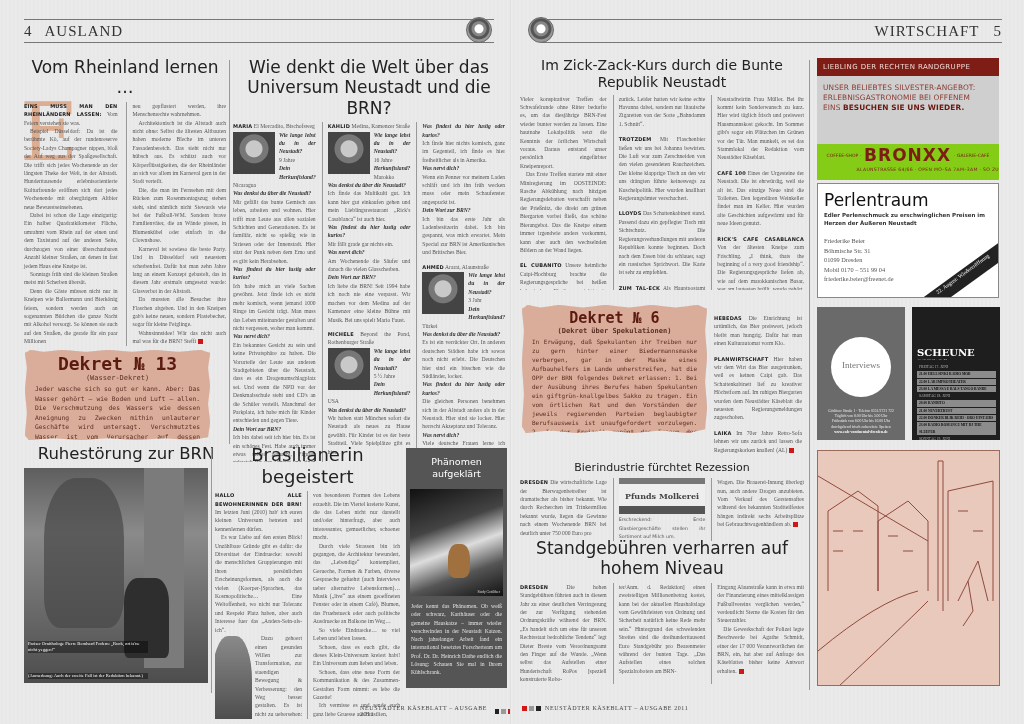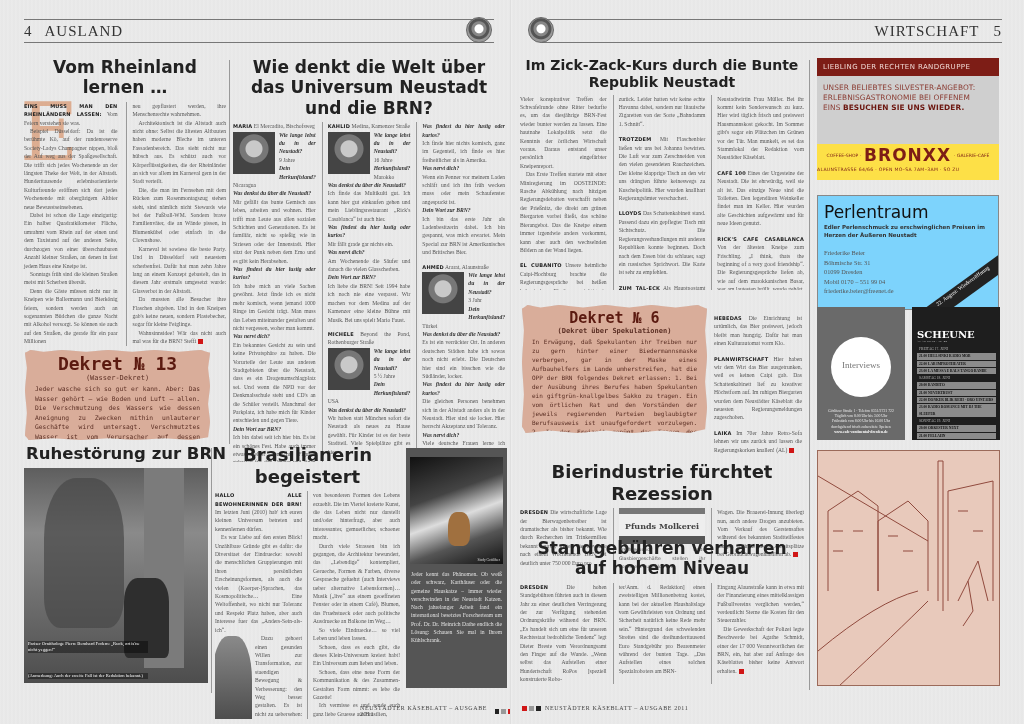--- a/index.html
+++ b/index.html
@@ -11,21 +11,21 @@
 
   .runhead { position: absolute; top: 19px; height: 24px; border-top: 1px solid #777; border-bottom: 1px solid #777; font-family: "Liberation Serif", serif; font-size: 15px; letter-spacing: 1px; color: #333; display: flex; align-items: center; }
   .left .runhead { left: 24px; width: 470px; }
   .right .runhead { left: 30px; width: 460px; justify-content: flex-end; }
   .runhead .num { margin: 0 12px 0 0; }
   .right .runhead .num { margin: 0 0 0 14px; }
   .emblem { position: absolute; top: 17px; width: 26px; height: 26px; border-radius: 50%; background: radial-gradient(circle at 50% 45%, #fff 0 4px, #888 5px 7px, #555 8px 10px, #999 11px 13px); border: 1px solid #666; }
   .left .emblem { left: 466px; }
   .right .emblem { left: 16px; }
 
-  h2 { font-family: "DejaVu Sans", sans-serif; font-weight: bold; color: #222; text-align: center; line-height: 1.2; }
+  h2 { font-family: "DejaVu Sans", sans-serif; font-weight: normal; color: #222; text-align: center; line-height: 1.2; }
   .art { position: absolute; }
   .cols { display: flex; gap: 8px; }
   .col { flex: 1; font-size: 5.6px; line-height: 8.4px; text-align: justify; color: #555; }
   .col p { margin-bottom: 0; text-indent: 6px; }
   .col p.noind { text-indent: 0; }
   .lead { font-family: "DejaVu Sans", sans-serif; font-weight: bold; font-size: 5px; color: #222; letter-spacing: .2px; }
   .q { font-style: italic; font-weight: bold; color: #333; }
   .vrule { border-left: 1px solid #999; }
   .endmark { display: inline-block; width: 5px; height: 5px; background: #d01616; margin-left: 2px; vertical-align: middle; }
 
@@ -37,39 +37,39 @@
   .photo { background: #777; position: relative; overflow: hidden; }
   .portrait { width: 42px; height: 42px; float: left; margin: 1px 4px 2px 0; background: radial-gradient(circle at 50% 40%, #c9c9c9 0 8px, #777 9px 14px, #444 15px); }
 
   .footer { position: absolute; top: 705px; font-size: 6px; letter-spacing: .6px; color: #444; display: flex; align-items: center; gap: 2px; }
   .sq { display: inline-block; width: 5px; height: 5px; }
 
   .ad-bronxx { position: absolute; left: 817px; top: 58px; width: 182px; height: 122px; background: #cfcfcf; }
   .ad-bronxx .bar { background: #7d1d16; color: #f0d9d4; font-family: "DejaVu Sans", sans-serif; font-size: 7px; letter-spacing: .4px; padding: 5px 6px; }
   .ad-bronxx .txt { font-family: "DejaVu Sans", sans-serif; font-size: 7.4px; line-height: 10px; color: #8a3b32; padding: 7px 6px 0; letter-spacing: .1px; }
   .ad-bronxx .txt b { color: #6c1710; font-weight: bold; }
-  .ad-bronxx .bottom { position: absolute; left: 0; right: 0; bottom: 0; height: 36px; background: #fde047; color: #7d1d16; font-family: "DejaVu Sans", sans-serif; text-align: left; }
+  .ad-bronxx .bottom { position: absolute; left: 0; right: 0; bottom: 0; height: 36px; background: #84cc16; color: #7d1d16; font-family: "DejaVu Sans", sans-serif; text-align: right; }
   .ad-bronxx .logo-row { display: flex; align-items: center; justify-content: center; gap: 3px; font-size: 4.5px; padding-top: 3px; }
   .ad-bronxx .logo { font-size: 17px; font-weight: bold; letter-spacing: 1px; line-height: 17px; }
   .ad-bronxx .addr { font-size: 4.6px; letter-spacing: .3px; margin-top: 3px; }
 
-  .ad-perlen { position: absolute; left: 817px; top: 195px; width: 182px; height: 115px; background: #7dd3fc; border: 1px solid #888; overflow: hidden; }
+  .ad-perlen { position: absolute; left: 817px; top: 183px; width: 182px; height: 115px; background: #ffffff; border: 1px solid #888; overflow: hidden; }
   .ad-perlen .ptitle { font-family: "DejaVu Sans", sans-serif; font-size: 17px; color: #111; padding: 6px 0 0 6px; }
   .ad-perlen .psub { font-family: "DejaVu Sans", sans-serif; font-weight: bold; font-size: 5.5px; line-height: 8px; color: #333; padding: 1px 6px; }
   .ad-perlen .paddr { font-size: 6.3px; line-height: 9.5px; color: #555; padding: 8px 6px 0; }
   .ad-perlen .band { position: absolute; right: -22px; bottom: 12px; width: 110px; height: 16px; background: #222; color: #fff; transform: rotate(-36deg); font-size: 5.5px; line-height: 7px; text-align: center; padding-top: 1px; }
 
   .ad-cont { position: absolute; left: 817px; top: 307px; width: 88px; height: 133px; background: #6a6a6a; overflow: hidden; }
   .ad-cont .circle { position: absolute; left: 14px; top: 30px; width: 60px; height: 60px; border-radius: 50%; background: #fff; }
   .ad-cont .name { position: absolute; left: 0; right: 0; top: 53px; text-align: center; font-size: 9px; color: #777; }
   .ad-cont .info { position: absolute; left: 4px; right: 4px; bottom: 5px; font-size: 3.8px; line-height: 5.2px; color: #eee; text-align: center; }
   .ad-cont .info b { color: #fff; }
 
   .ad-scheune { position: absolute; left: 912px; top: 307px; width: 88px; height: 133px; background: #1e1e1e; color: #ddd; overflow: hidden; }
-  .ad-scheune .stitle { font-family: "DejaVu Serif", serif; font-weight: bold; font-size: 10px; padding: 22px 0 0 5px; color: #fff; }
+  .ad-scheune .stitle { font-family: "DejaVu Serif", serif; font-weight: bold; font-size: 10px; padding: 40px 0 0 5px; color: #fff; }
   .ad-scheune .ssub { font-size: 2.8px; padding-left: 5px; letter-spacing: .5px; }
   .ad-scheune .row { font-size: 3.6px; line-height: 6.3px; margin: 1px 4px 0 5px; padding-left: 2px; }
   .ad-scheune .row.day { color: #bbb; }
   .ad-scheune .row.ev { background: #8c8c8c; color: #111; font-weight: bold; }
 
   .sketch { position: absolute; left: 817px; top: 450px; width: 183px; height: 236px; background: #e8c9bb; border: 1px solid #9b6a5a; overflow: hidden; }
 
   .phaen { position: absolute; left: 406px; top: 448px; width: 101px; height: 240px; background: #555; color: #e8e8e8; }
   .phaen .ptitle { font-family: "DejaVu Sans", sans-serif; font-size: 9.5px; text-align: center; padding-top: 8px; line-height: 12px; color: #fff; }
   .phaen .pimg { margin: 9px 4px 0; height: 107px; background: linear-gradient(160deg, #111 0%, #444 35%, #ddd 55%, #555 75%, #111 100%); position: relative; }
@@ -211,20 +211,21 @@
         <p>So viele Eindruecke… so viel Leben und leben lassen.</p>
         <p>Schoen, dass es euch gibt, die dieses Klein-Universum kreiert habt! Ein Universum zum lieben und leben.</p>
         <p>Schoen, dass eine neue Form der Kommunikation &amp; des Zusammen-Gestalten Form nimmt: es lebe die Gazette!</p>
         <p>Ich vermisse es und sende euch ganz liebe Gruesse aus Brasilien,</p>
         <p><span>Jaqueline Goettert</span></p>
       </div>
     </div>
   </div>
 
   <div class="phaen">
+    <div class="ptitle">Phänomen aufgeklärt</div>
     <div class="pimg">
       <div style="position:absolute; left:38px; top:55px; width:22px; height:34px; background:#a0703f; border-radius:40% 40% 30% 30%;"></div>
       <span class="credit">Sindy Gottlöber</span>
     </div>
     <div class="ptext">Jeder kennt das Phänomen. Ob weiß oder schwarz, Karthäuser oder die gemeine Hauskatze – immer wieder verschwinden in der Neustadt Katzen. Nach jahrelanger Arbeit fand ein international besetztes Forscherteam um Prof. Dr. Dr. Heinrich Dathe endlich die Lösung: Schauen Sie mal in Ihrem Kühlschrank.</div>
   </div>
 
   <div class="footer" style="left:360px;">
     <span>NEUSTÄDTER KÄSEBLATT – AUSGABE 2011</span>
     <span class="sq" style="background:#222; margin-left:4px;"></span>
@@ -272,21 +273,21 @@
 
   <div class="col" style="position:absolute; left:202px; top:314px; width:88px;">
     <p class="noind"><span class="lead">HEBEDAS</span> <span>Die Einrichtung ist urtümlich, das Bier preiswert, jedoch bleibt man hungrig. Dafür hat man einen Kulturautomat vorm Klo.</span></p>
     <p class="noind" style="margin-top:7px;"><span class="lead">PLANWIRTSCHAFT</span> <span>Hier haben wir dem Wirt das Bier ausgetrunken, weil es keinen Caipi gab. Das Schattenkabinett lief zu kreativer Höchstform auf. Im ruhigen Biergarten wurden dem Neustädter Käseblatt die neuesten Regierungsmeldungen zugeschoben.</span></p>
     <p class="noind" style="margin-top:7px;"><span class="lead">LAIKA</span> <span>Im 70er Jahre Retro-Sofa lehnen wir uns zurück und lassen die Regierungskorken knallen! (AL)</span><span class="endmark"></span></p>
   </div>
 
   <div style="position:absolute; left:297px; top:60px; height:630px; border-left:1px solid #999;"></div>
 
   <div class="art" style="left:8px; top:461px; width:284px;">
-    <h2 style="font-size:18px;">Bierindustrie fürchtet Rezession</h2>
+    <h2 style="font-size:11px;">Bierindustrie fürchtet Rezession</h2>
     <div class="cols" style="margin-top:4px; gap:6px;">
       <div class="col">
         <p class="noind"><span class="lead">DRESDEN</span> <span>Die wirtschaftliche Lage der Bierwagenbetreiber ist dramatischer als bisher bekannt. Wie durch Recherchen im Trinkermilieu bekannt wurde, liegen die Gewinne nach einem Wochenende BRN bei deutlich unter 750 000 Euro pro</span></p>
       </div>
       <div class="col vrule" style="padding-left:5px;">
         <div style="height:36px; background:linear-gradient(180deg,#777 0 18%,#eee 18% 78%,#555 78%); display:flex; align-items:center; justify-content:center; font-family:'DejaVu Serif',serif; font-weight:bold; font-size:8px; color:#444;">
           <span>Pfunds Molkerei</span>
         </div>
         <p class="noind" style="font-family:'DejaVu Sans',sans-serif; font-size:4.7px; margin-top:2px;">Erschreckend: Erste Glasbiergeschäfte stellen ihr Sortiment auf Milch um.</p>
       </div>

